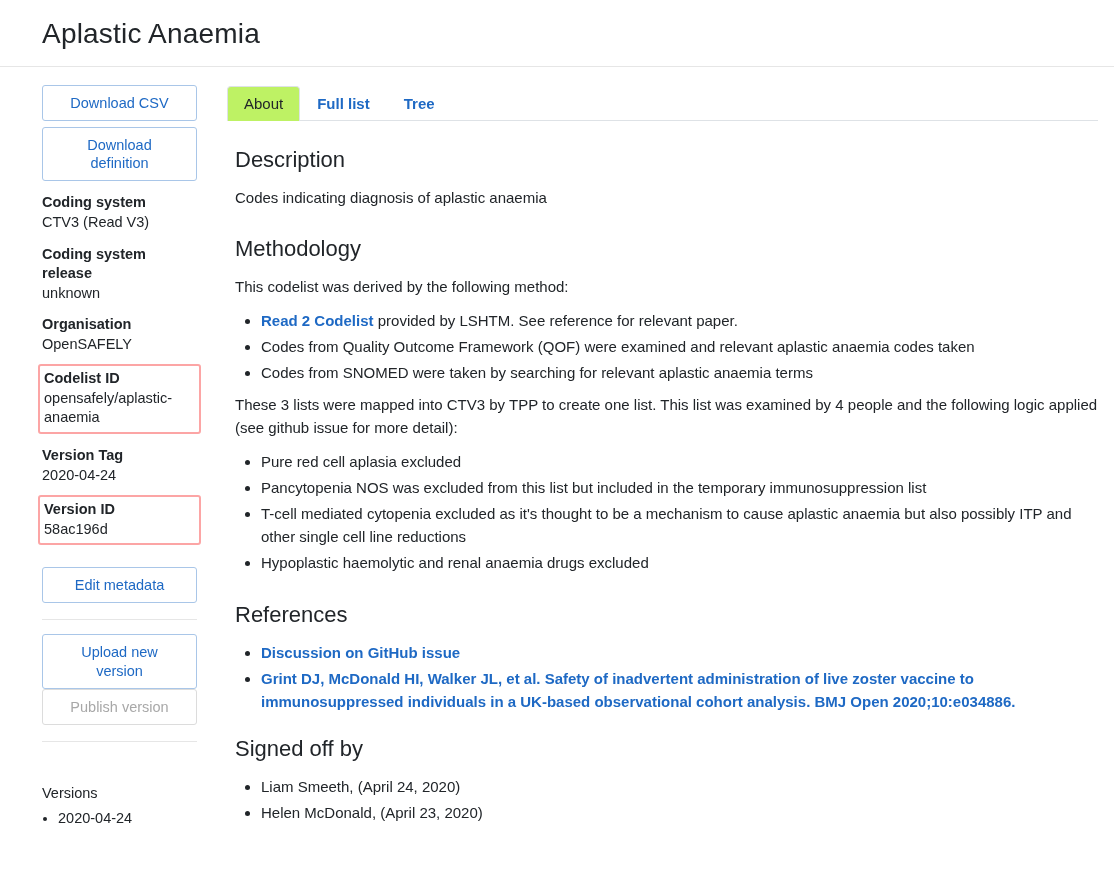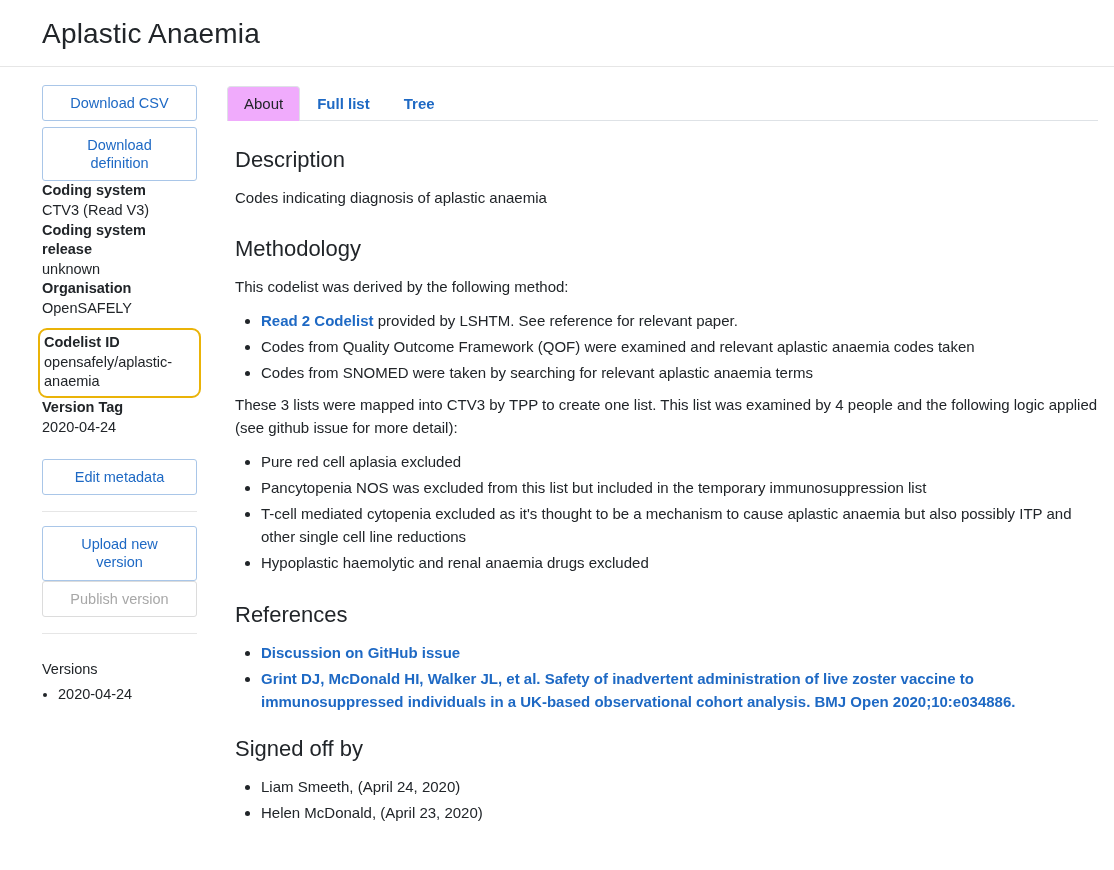--- a/index.html
+++ b/index.html
@@ -68,42 +68,42 @@
     border: 1px solid #dcdcdc;
     color: #a8a8a8;
     background: #fff;
     padding: 8px 12px;
     font-size: 14.5px;
     font-family: "Liberation Sans", sans-serif;
     border-radius: 3px;
     line-height: 1.25;
   }
   .btn-disabled + .btn-disabled { margin-top: 6px; }
-  .meta-block { margin-top: 0; }
+  .meta-block { margin-top: 12px; }
   .meta-label {
     font-weight: bold;
     color: #212529;
     font-size: 14.5px;
   }
   .meta-value {
     color: #212529;
     font-size: 14.5px;
     word-break: break-word;
   }
   .highlight {
-    border: 2px solid #eab308;
-    border-radius: 9px;
+    border: 2px solid #fca5a5;
+    border-radius: 3px;
     padding: 3px 4px 4px 4px;
     margin-top: 10px;
     margin-left: -4px;
     margin-right: -4px;
   }
   .spacer-20 { height: 22px; }
   .versions-head {
-    margin-top: 26px;
+    margin-top: 42px;
     font-size: 14.5px;
     color: #212529;
   }
   .versions-list {
     margin: 6px 0 0 0;
     padding-left: 16px;
     font-size: 14.5px;
   }
   .versions-list li { margin-bottom: 2px; }
   .sidebar-divider {
@@ -131,21 +131,21 @@
     cursor: pointer;
     border: 1px solid transparent;
     border-bottom: none;
     margin-bottom: -1px;
     border-radius: 4px 4px 0 0;
     background: transparent;
   }
   .tab.active {
     color: #212529;
     font-weight: normal;
-    background: #f0abfc;
+    background: #bef264;
     border-color: #dee2e6 #dee2e6 #fff;
   }
   h2.section {
     font-size: 22px;
     font-weight: 400;
     color: #212529;
     margin: 26px 0 14px 0;
   }
   .main .content { padding-left: 8px; }
   p.body {
@@ -204,20 +204,24 @@
       <div class="highlight">
         <div class="meta-label">Codelist ID</div>
         <div class="meta-value">opensafely/aplastic-anaemia</div>
       </div>
 
       <div class="meta-block">
         <div class="meta-label">Version Tag</div>
         <div class="meta-value">2020-04-24</div>
       </div>
 
+      <div class="highlight">
+        <div class="meta-label">Version ID</div>
+        <div class="meta-value">58ac196d</div>
+      </div>
 
       <div class="spacer-20"></div>
       <button class="btn-outline">Edit metadata</button>
 
       <div class="sidebar-divider"></div>
 
       <button class="btn-outline">Upload new version</button>
       <button class="btn-disabled">Publish version</button>
 
       <div class="sidebar-divider"></div>

